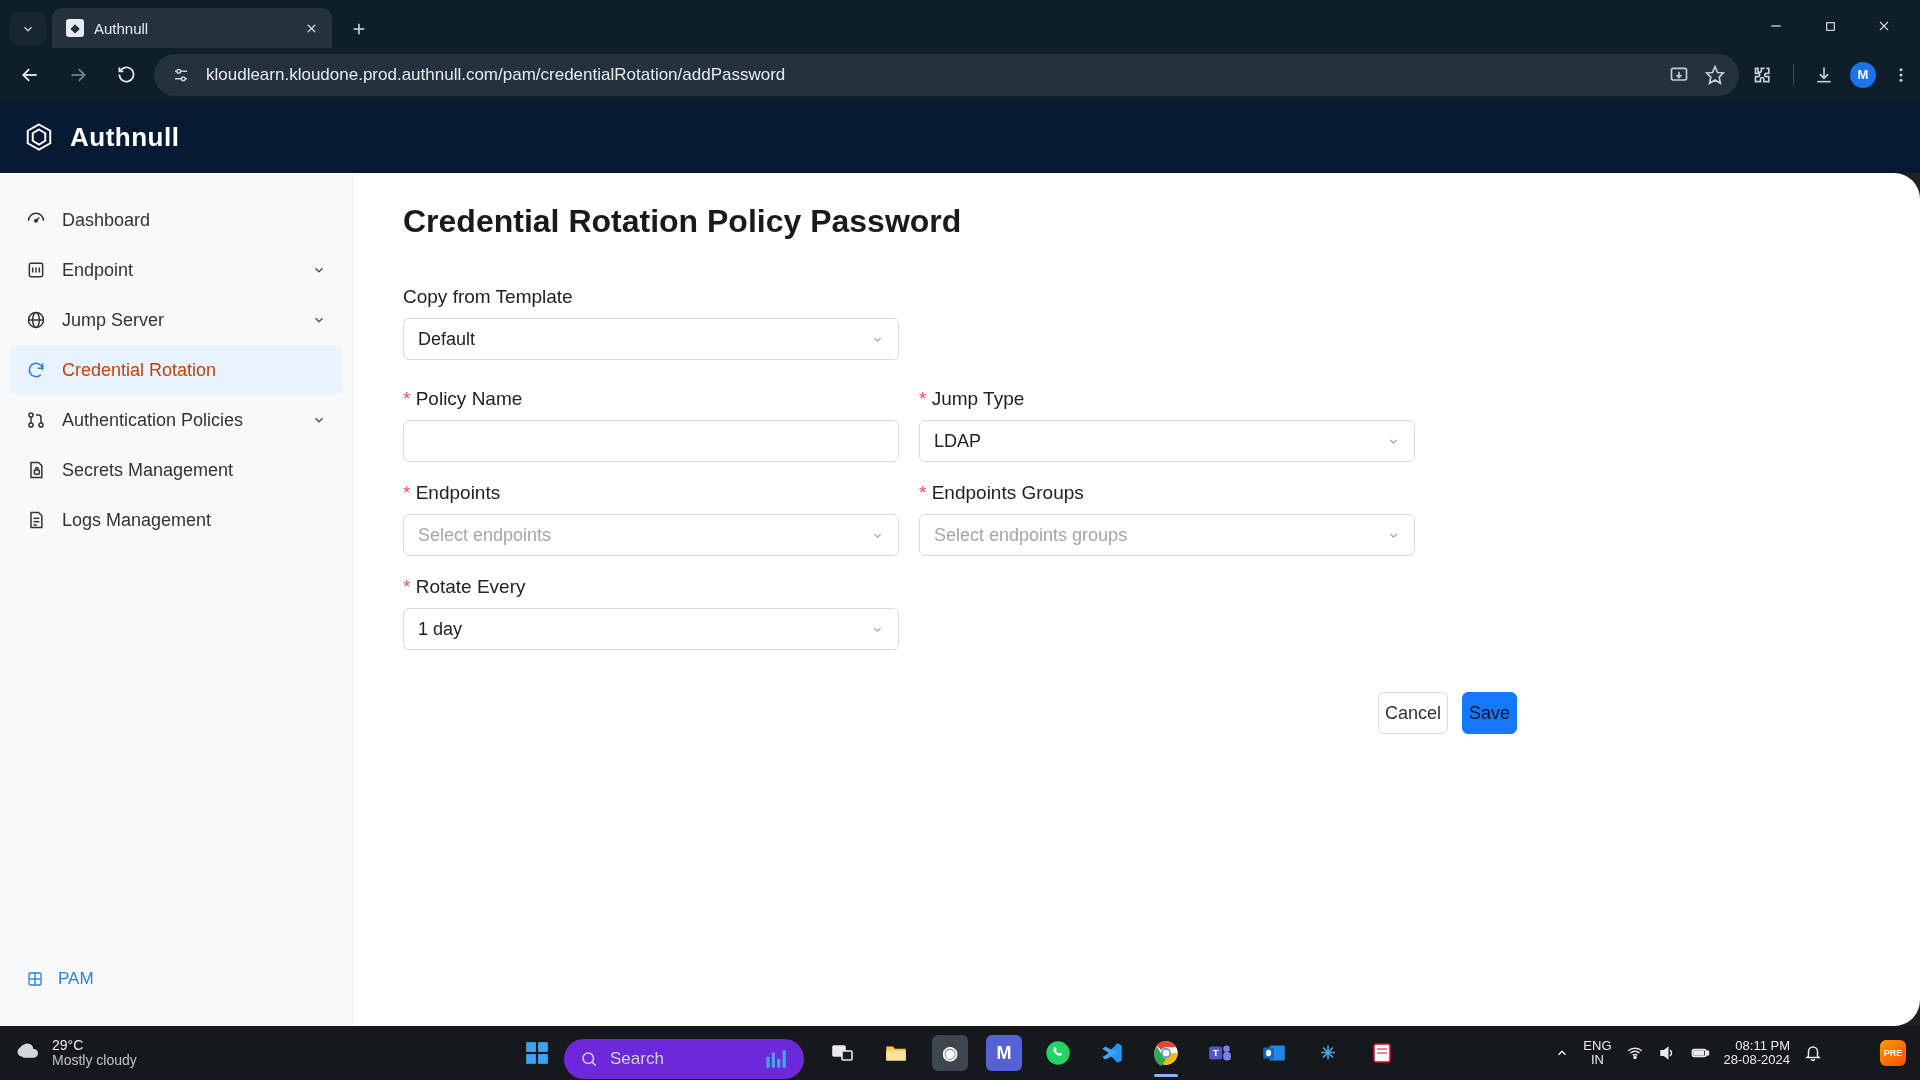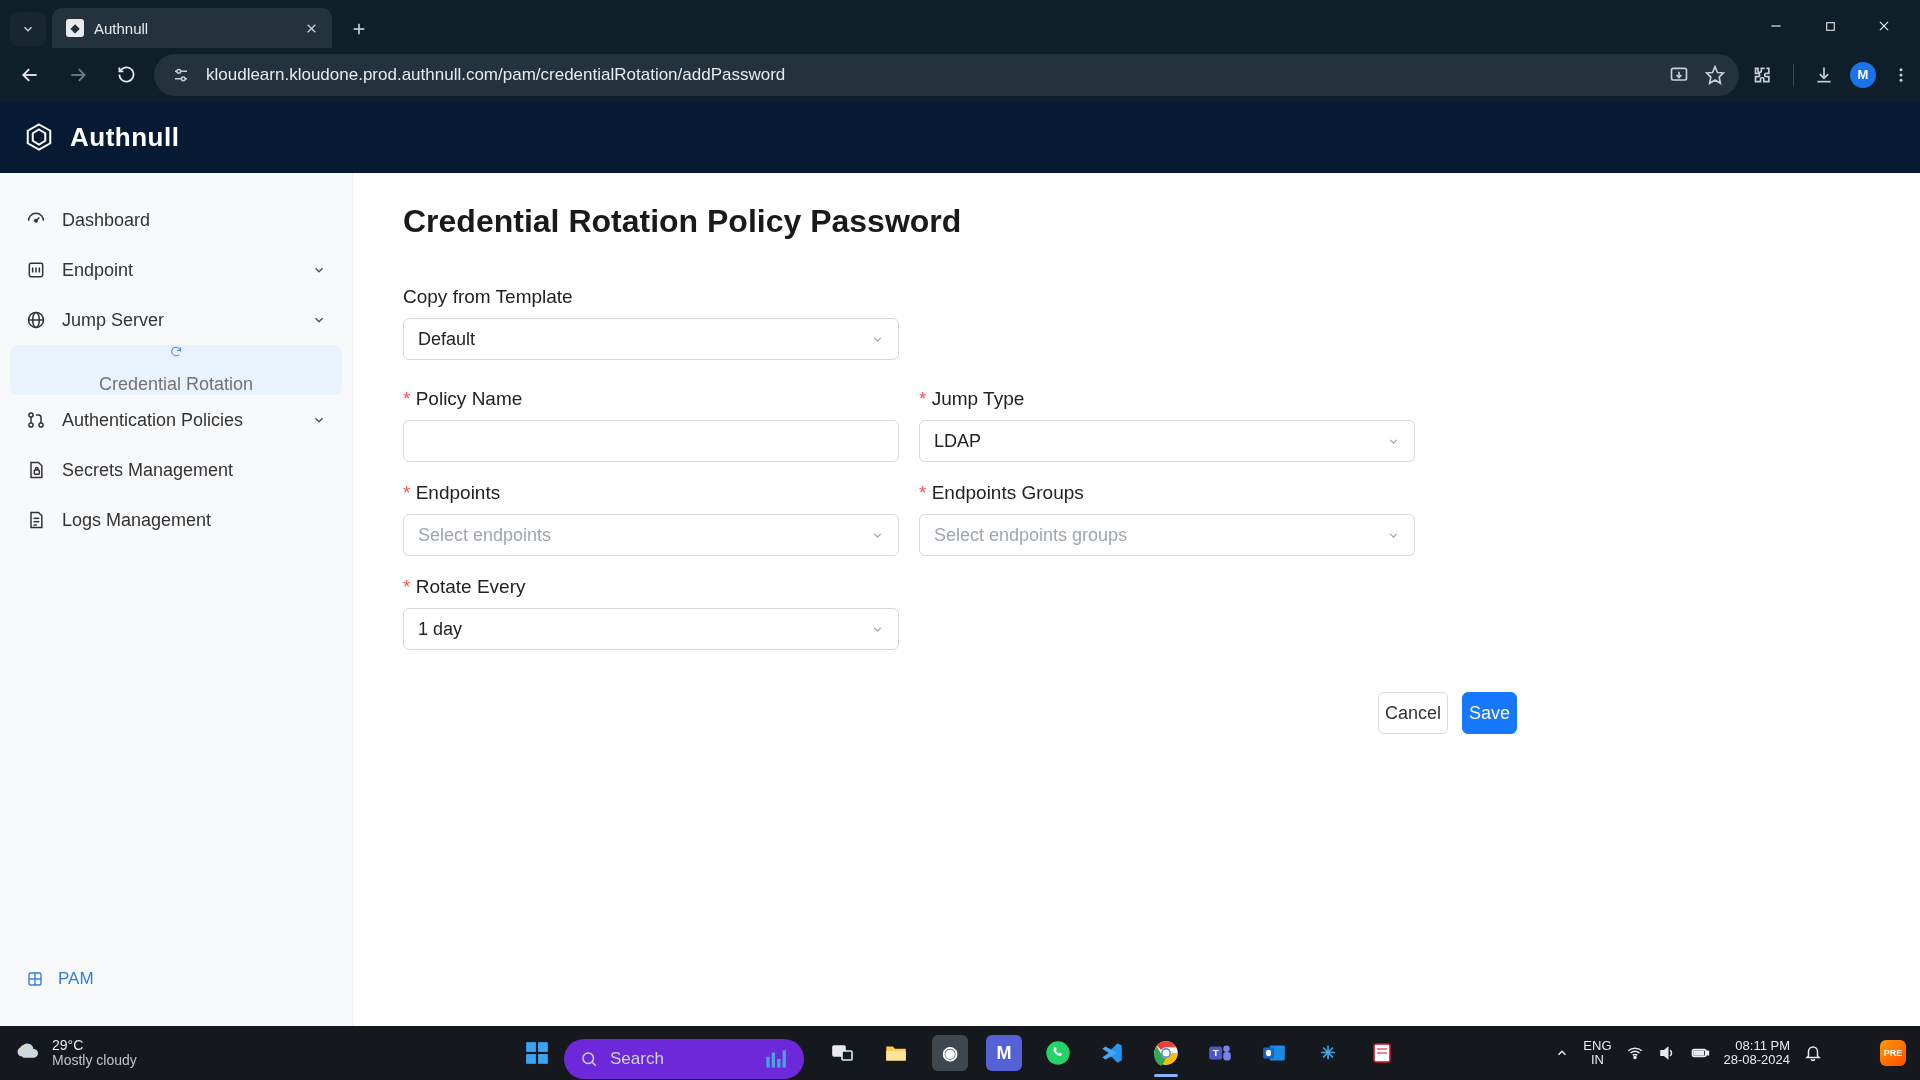--- a/index.html
+++ b/index.html
@@ -25,41 +25,41 @@
   .ext-area { display:flex; align-items:center; gap:16px; color:#c7ced4; margin-left:6px; }
   .vsep { width:1px; height:22px; background:#3a4851; margin:0 4px;}
   .avatar { width:26px; height:26px; border-radius:50%; background:#1a73e8; color:#fff; display:flex; align-items:center; justify-content:center; font-size:13px; font-weight:600;}
 
   
   .app-header { height:72px; background:#071a33; display:flex; align-items:center; padding:0 24px; gap:16px; color:#fff; }
   .brand-icon { width:30px; height:30px; }
   .brand-text { font-size:26px; font-weight:700; letter-spacing:0.5px; }
 
   
-  .app-body { flex:1; display:flex; background:#fff; min-height:0; }
+  .app-body { flex:1; display:flex; background:#fff; min-height:0;border-radius:26px; }
   .sidebar { width:353px; background:#f8f9fb; border-right:1px solid #eef0f2; padding:22px 10px; display:flex; flex-direction:column; }
   .side-item { height:50px; display:flex; align-items:center; padding:0 16px; gap:16px; color:#333; font-size:18px; border-radius:8px; cursor:pointer; }
   .side-item .chev { margin-left:auto; color:#555; }
-  .side-item.active { background:#e9f2ff; color:#737373;flex-direction:column; }
+  .side-item.active { background:#e9f2ff; color:#c2410c; }
   .side-item.active svg { stroke:#2f7de1; }
   .side-footer { margin-top:auto; height:50px; display:flex; align-items:center; padding:0 16px; gap:14px; color:#2f7de1; font-size:17px; }
 
   .content { flex:1; padding:30px 50px; color:#1a1a1a; }
   .page-title { font-size:32px; font-weight:600; margin-bottom:46px; }
   .field-label { font-size:19px; color:#222; margin-bottom:10px; }
   .req::before { content:"* "; color:#ff4d4f; }
   .row-1 { width:496px; margin-bottom:28px; }
   .grid-2 { display:grid; grid-template-columns: 496px 496px; column-gap:122px; row-gap:32px; margin-bottom:42px;gap:20px;}
   .input, .select { width:100%; height:42px; border:1px solid #d6d9de; border-radius:6px; background:#fff; font-size:18px; padding:0 14px; color:#222; display:flex; align-items:center; justify-content:space-between; }
   .select .arrow { color:#a0a6ad; }
   .placeholder { color:#a0a6ad; }
   .actions { width:1114px; display:flex; justify-content:flex-end; gap:14px; }
   .btn { height:42px; padding:0 6px; border-radius:6px; font-size:18px; display:flex; align-items:center; justify-content:center; cursor:pointer; }
   .btn-default { background:#fff; border:1px solid #d6d9de; color:#333; }
-  .btn-primary { background:#1677ff; color:#fef9c3; border:1px solid #1677ff; }
+  .btn-primary { background:#1677ff; color:#0f172a; border:1px solid #1677ff; }
 
   
   .taskbar { height:54px; background:#15191d; display:flex; align-items:center; color:#e8eaed; padding:0 14px; font-size:14px; }
   .weather { display:flex; align-items:center; gap:10px; }
   .weather .temp { font-size:14px; line-height:1.1;}
   .tb-center { position:absolute; left:50%; transform:translateX(-50%); display:flex; align-items:center; gap:10px; }
   .start { width:34px; height:34px; display:flex; align-items:center; justify-content:center; }
   .searchbox { width:240px; height:40px; background:#6d28d9; border-radius:20px; display:flex; align-items:center; padding:0 16px; gap:12px; color:#cfd3d7; font-size:17px;margin-top:11px; }
   .tb-icons { display:flex; align-items:center; gap:18px; margin-left:10px; }
   .tb-app { width:36px; height:36px; border-radius:6px; display:flex; align-items:center; justify-content:center; font-size:18px; font-weight:700;}

